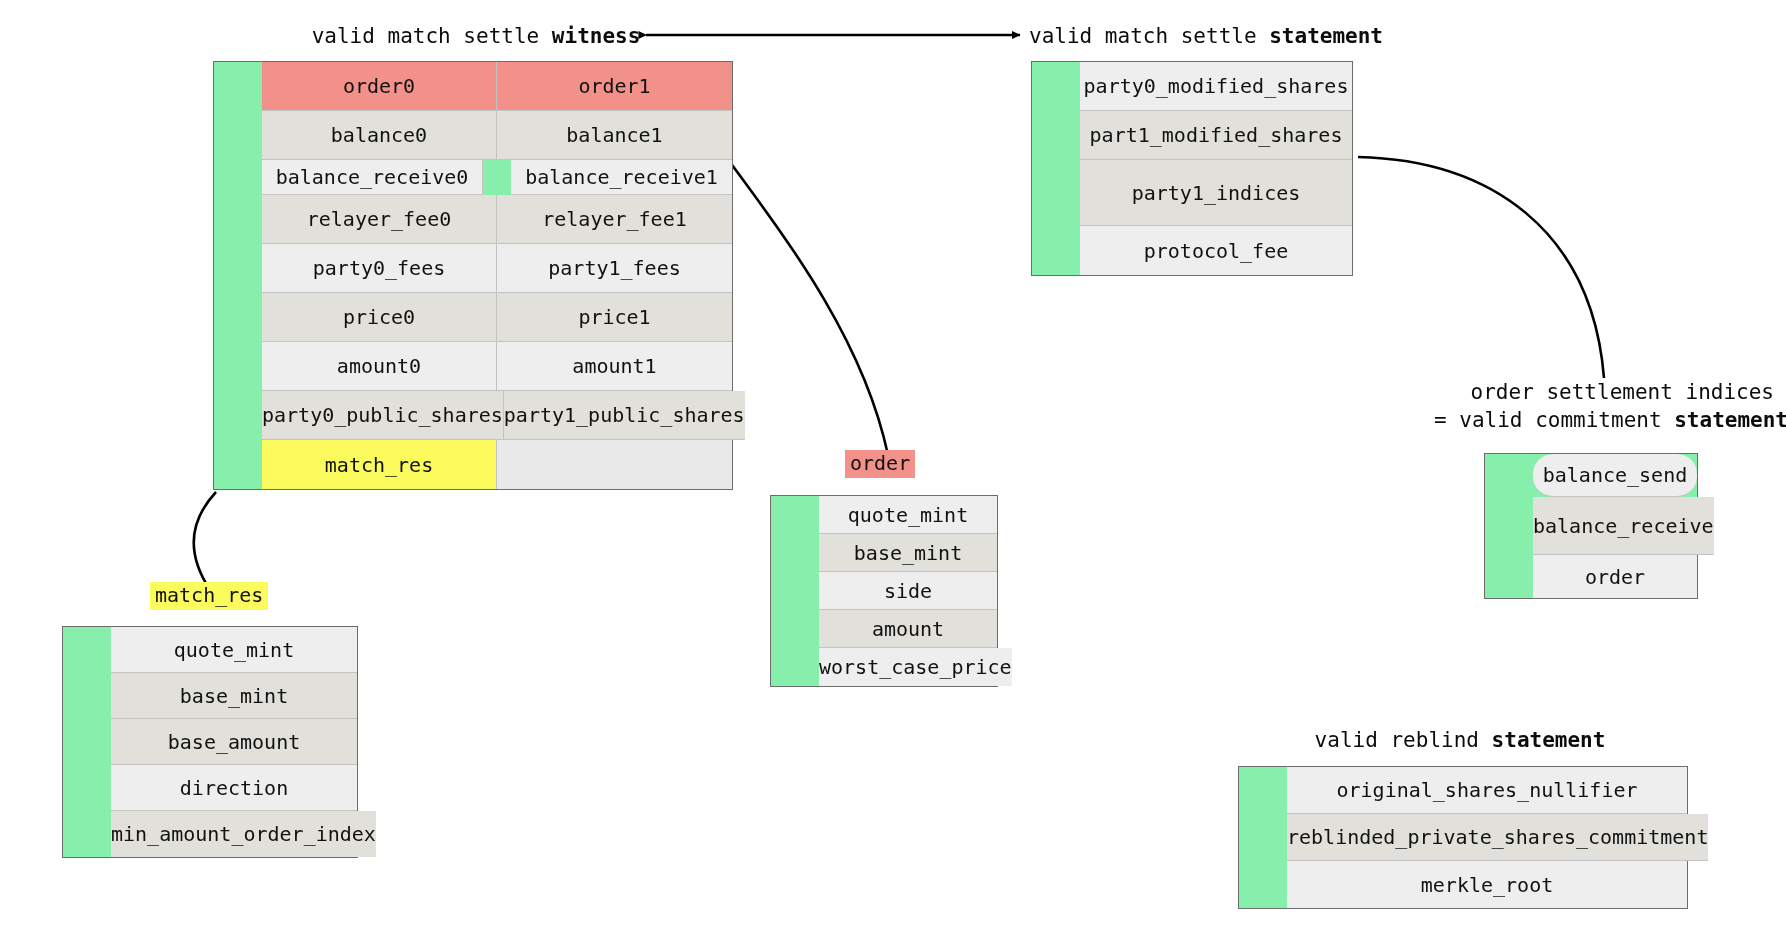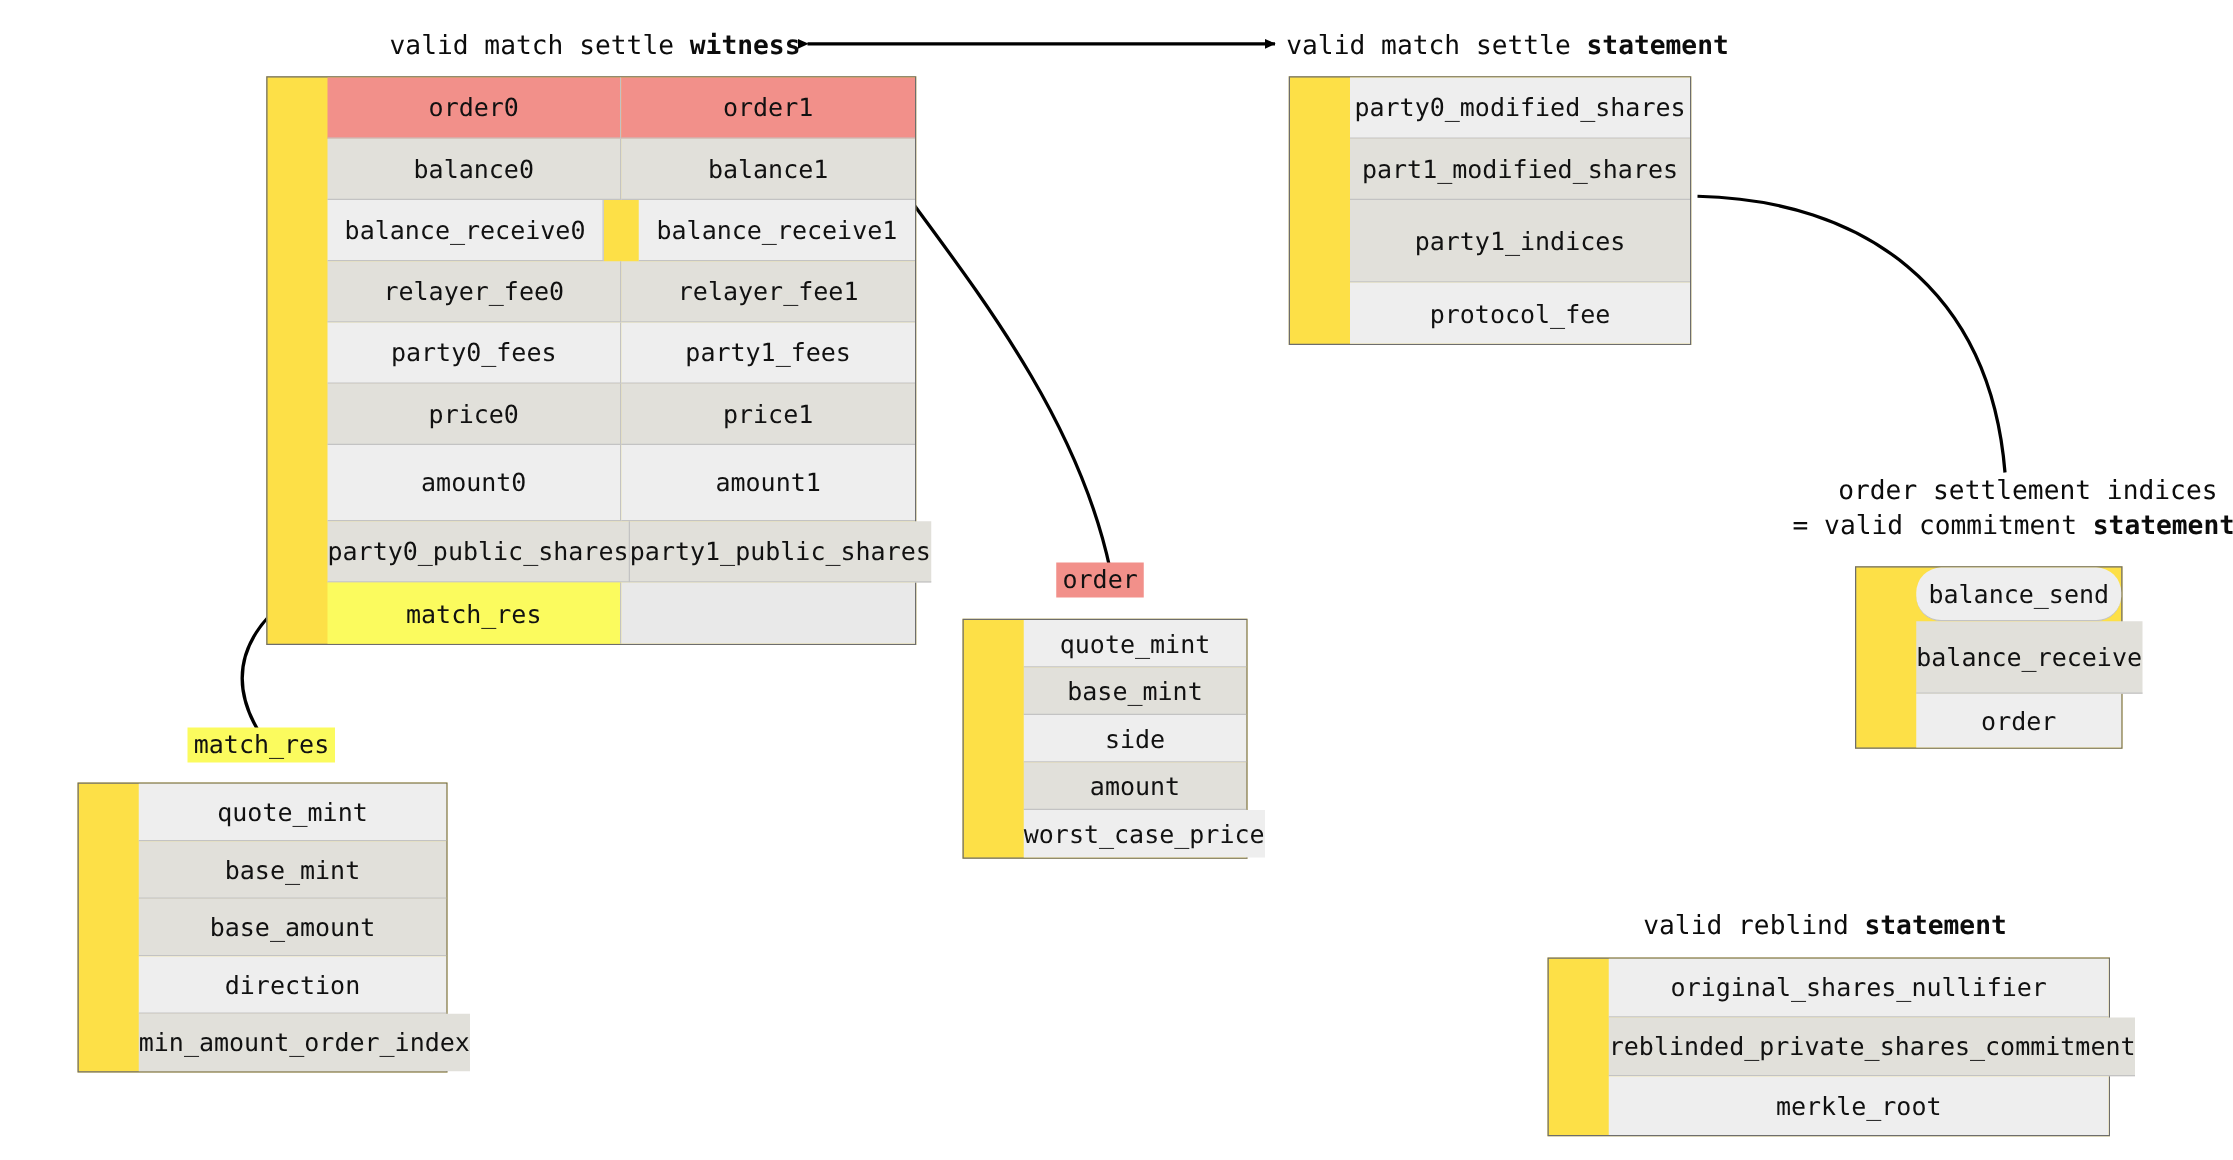--- a/index.html
+++ b/index.html
@@ -42,21 +42,21 @@
   }
   .title b { font-weight: 700; }
 
   .title-center { transform: translateX(-50%); text-align: center; }
 
   
   .tbl {
     position: absolute;
     border: 1.4px solid #6d6d6d;
     box-sizing: border-box;
-    background: #fde047;
+    background: #86efac;
     padding-left: 48px;
   }
   .tbl .row {
     display: flex;
     box-sizing: border-box;
   }
   .tbl .cell {
     box-sizing: border-box;
     font-size: 20px;
     text-align: center;
@@ -134,37 +134,37 @@
 
   <div class="tbl" id="witness-table" style="left:213px; top:61px; width:520px;">
       <div class="row" style="height: 49px;">
         <div class="cell band-red vdiv" style="flex: 1 1 50%;">order0</div>
         <div class="cell band-red" style="flex: 1 1 50%;">order1</div>
       </div>
       <div class="row" style="height: 49px;">
         <div class="cell band-b vdiv" style="flex: 1 1 50%;">balance0</div>
         <div class="cell band-b" style="flex: 1 1 50%;">balance1</div>
       </div>
-      <div class="row" style="height: 49px; gap: 28px;">
+      <div class="row" style="height: 35px; gap: 28px;">
         <div class="cell band-a vdiv" style="flex: 1 1 50%;">balance_receive0</div>
         <div class="cell band-a" style="flex: 1 1 50%;">balance_receive1</div>
       </div>
       <div class="row" style="height: 49px;">
         <div class="cell band-b vdiv" style="flex: 1 1 50%;">relayer_fee0</div>
         <div class="cell band-b" style="flex: 1 1 50%;">relayer_fee1</div>
       </div>
       <div class="row" style="height: 49px;">
         <div class="cell band-a vdiv" style="flex: 1 1 50%;">party0_fees</div>
         <div class="cell band-a" style="flex: 1 1 50%;">party1_fees</div>
       </div>
       <div class="row" style="height: 49px;">
         <div class="cell band-b vdiv" style="flex: 1 1 50%;">price0</div>
         <div class="cell band-b" style="flex: 1 1 50%;">price1</div>
       </div>
-      <div class="row" style="height: 61px;">
+      <div class="row" style="height: 49px;">
         <div class="cell band-a vdiv" style="flex: 1 1 50%;">amount0</div>
         <div class="cell band-a" style="flex: 1 1 50%;">amount1</div>
       </div>
       <div class="row" style="height: 49px;">
         <div class="cell band-b vdiv" style="flex: 1 1 50%;">party0_public_shares</div>
         <div class="cell band-b" style="flex: 1 1 50%;">party1_public_shares</div>
       </div>
       <div class="row" style="height: 49px;">
         <div class="cell band-yellow vdiv" style="flex: 1 1 50%;">match_res</div>
         <div class="cell band-empty" style="flex: 1 1 50%;"></div>

